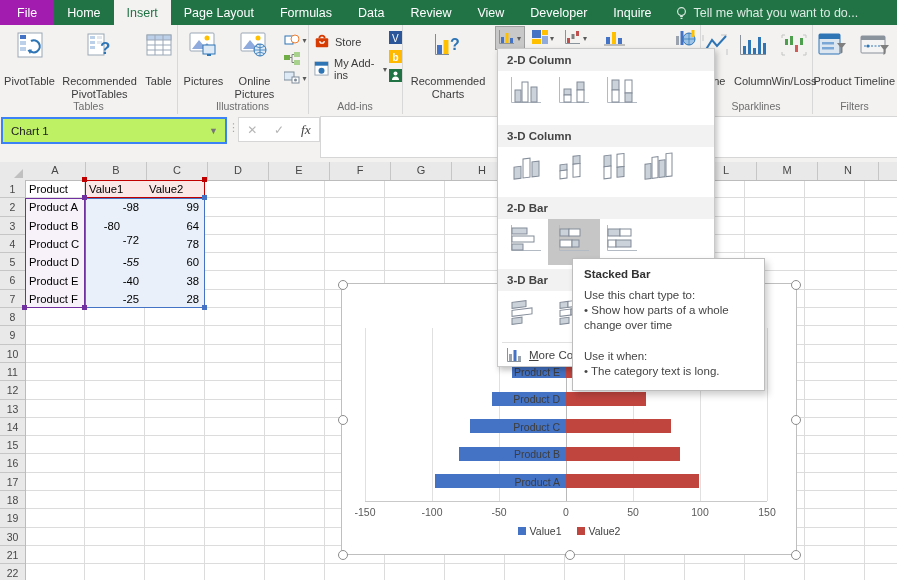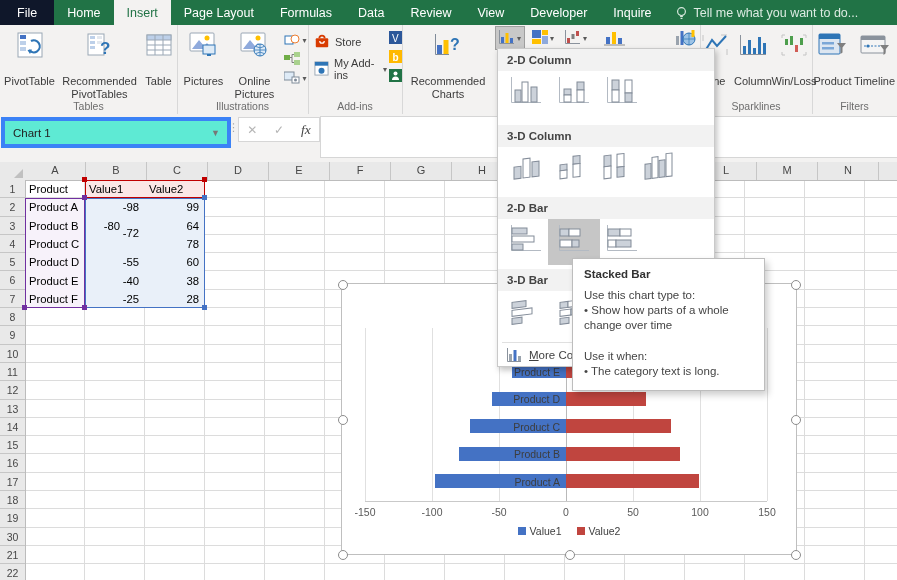--- a/index.html
+++ b/index.html
@@ -2,43 +2,43 @@
 <html><head>
 <meta charset="utf-8">
 <style>
 html,body{margin:0;padding:0;background:#fff;}
 #app{position:relative;width:897px;height:580px;overflow:hidden;background:#fff;
      font-family:"Liberation Sans",sans-serif;font-size:11px;color:#333;}
 
 #tabbar{position:absolute;left:0;top:0;width:897px;height:25px;background:#217346;
         display:flex;align-items:stretch;color:#fff;font-size:12.5px;}
 .tab{display:flex;align-items:center;padding:0 13px;cursor:default;}
-.tab.file{background:#0f172a;padding:0 17px;}
+.tab.file{background:#a21caf;padding:0 17px;}
 .tab.active{background:#f3f2f1;color:#217346;}
 .tellme{display:flex;align-items:center;gap:6px;margin-left:10px;color:#dcebe2;}
 
 #ribbon{position:absolute;left:0;top:25px;width:897px;height:90px;background:#f3f2f1;
         border-bottom:1px solid #d2d2d2;}
 .group{position:absolute;top:0;height:89px;border-right:1px solid #d8d8d8;}
 .grouprow{display:flex;justify-content:center;align-items:flex-start;padding-top:3px;}
 .bigbtn{display:flex;flex-direction:column;align-items:center;padding-top:2px;}
 .bicon{height:30px;display:flex;align-items:center;justify-content:center;}
 .lbl{margin-top:15px;text-align:center;line-height:1.15;font-size:11px;color:#3b3b3b;white-space:normal;}
 .grouplabel{position:absolute;bottom:2px;left:0;width:100%;text-align:center;font-size:10.5px;color:#6d6d6d;}
 .smallcol{display:flex;flex-direction:column;gap:3px;padding-top:4px;margin-left:4px;}
 .smallicon{display:flex;align-items:center;gap:2px;height:16px;}
 .menucol{display:flex;flex-direction:column;gap:6px;padding-top:8px;padding-left:6px;}
 .menubtn{display:flex;align-items:center;gap:5px;font-size:11px;color:#3b3b3b;}
 .arrow{font-size:8px;color:#5a5a5a;}
 .minibtn{position:absolute;height:22px;display:flex;align-items:center;gap:2px;padding:0 3px;}
 .minibtn.pressed{background:#c8c8c8;outline:1px solid #9e9e9e;}
 
 #fbar{position:absolute;left:0;top:115px;width:897px;height:47px;background:#f3f2f1;}
-#namebox{position:absolute;left:1px;top:2px;width:222px;height:23px;background:#5eead4;
-         border:4px solid #3b82f6;display:flex;align-items:center;font-size:11.5px;color:#222;}
+#namebox{position:absolute;left:1px;top:2px;width:222px;height:23px;background:#bef264;
+         border:2px solid #3b82f6;display:flex;align-items:center;font-size:11.5px;color:#222;}
 #namebox .nbtext{padding-left:8px;flex:1;}
 .nbarrow{color:#777;font-size:9px;padding-right:7px;}
 .fdots{position:absolute;left:228px;top:6px;color:#a8a8a8;font-size:11px;}
 #fbtns{position:absolute;left:238px;top:2px;width:80px;height:23px;background:#fff;border:1px solid #d6d6d6;
        display:flex;align-items:center;justify-content:space-around;}
 .fxg{font-size:12px;color:#b5b5b5;}
 .fn{font-style:italic;font-family:"Liberation Serif",serif;font-size:13.5px;color:#444;}
 #finput{position:absolute;left:320px;top:1px;width:576px;height:40px;background:#fff;border:1px solid #d6d6d6;}
 
 #sheetbg{position:absolute;left:25px;top:180px;width:872px;height:400px;
@@ -594,24 +594,24 @@
     <div class="cell" style="left: 29px; top: 180px; width: 52px;">Product</div>
     <div class="cell" style="left: 89px; top: 180px; width: 52px;">Value1</div>
     <div class="cell" style="left: 149px; top: 180px; width: 52px;">Value2</div>
     <div class="cell" style="left: 29px; top: 198.3px; width: 52px;">Product A</div>
     <div class="cell num" style="left: 85px; top: 198.3px; width: 54px;">-98</div>
     <div class="cell num" style="left: 145px; top: 198.3px; width: 54px;">99</div>
     <div class="cell" style="left: 29px; top: 216.6px; width: 52px;">Product B</div>
     <div class="cell num" style="left: 85px; top: 216.6px; width: 54px; text-align: center;">-80</div>
     <div class="cell num" style="left: 145px; top: 216.6px; width: 54px;">64</div>
     <div class="cell" style="left: 29px; top: 234.9px; width: 52px;">Product C</div>
-    <div class="cell num" style="left: 85px; top: 224px; width: 54px;">-72</div>
+    <div class="cell num" style="left: 85px; top: 231px; width: 54px;">-72</div>
     <div class="cell num" style="left: 145px; top: 234.9px; width: 54px;">78</div>
     <div class="cell" style="left: 29px; top: 253.2px; width: 52px;">Product D</div>
-    <div class="cell num" style="left: 85px; top: 253.2px; width: 54px;">-55</div>
+    <div class="cell num" style="left: 85px; top: 253.2px; width: 54px; font-style: italic;">-55</div>
     <div class="cell num" style="left: 145px; top: 253.2px; width: 54px;">60</div>
     <div class="cell" style="left: 29px; top: 271.5px; width: 52px;">Product E</div>
     <div class="cell num" style="left: 85px; top: 271.5px; width: 54px;">-40</div>
     <div class="cell num" style="left: 145px; top: 271.5px; width: 54px;">38</div>
     <div class="cell" style="left: 29px; top: 289.8px; width: 52px;">Product F</div>
     <div class="cell num" style="left: 85px; top: 289.8px; width: 54px;">-25</div>
     <div class="cell num" style="left: 145px; top: 289.8px; width: 54px;">28</div>
     <div class="chartbox">
       <div class="grid" style="left: 23px; top: 44px; height: 173px; background: rgb(224, 224, 224);"></div>
       <div class="tick" style="left: 3px; top: 222px;">-150</div>

